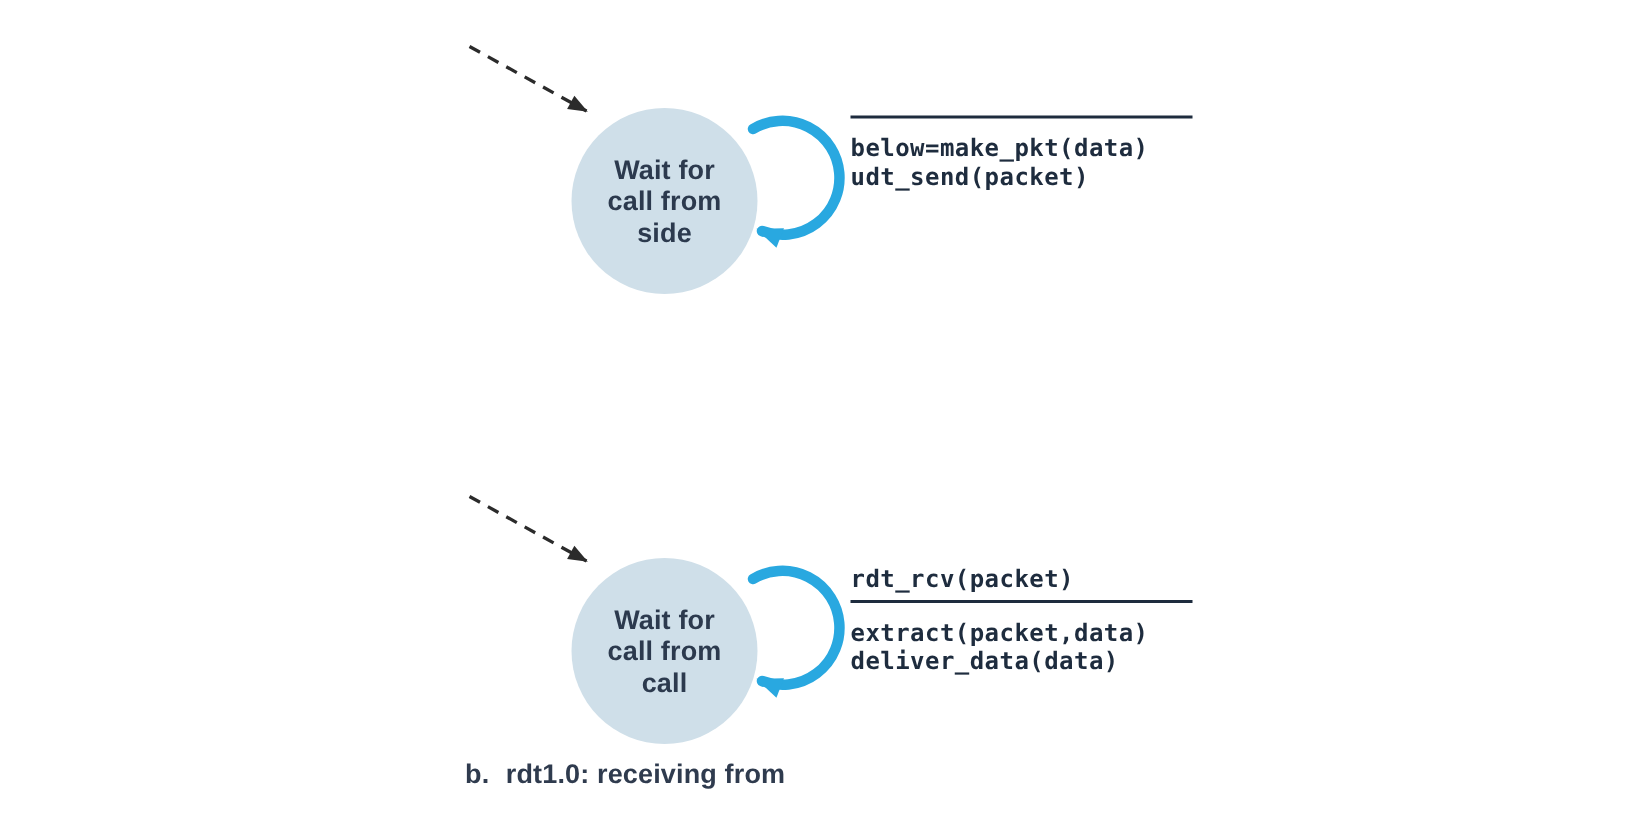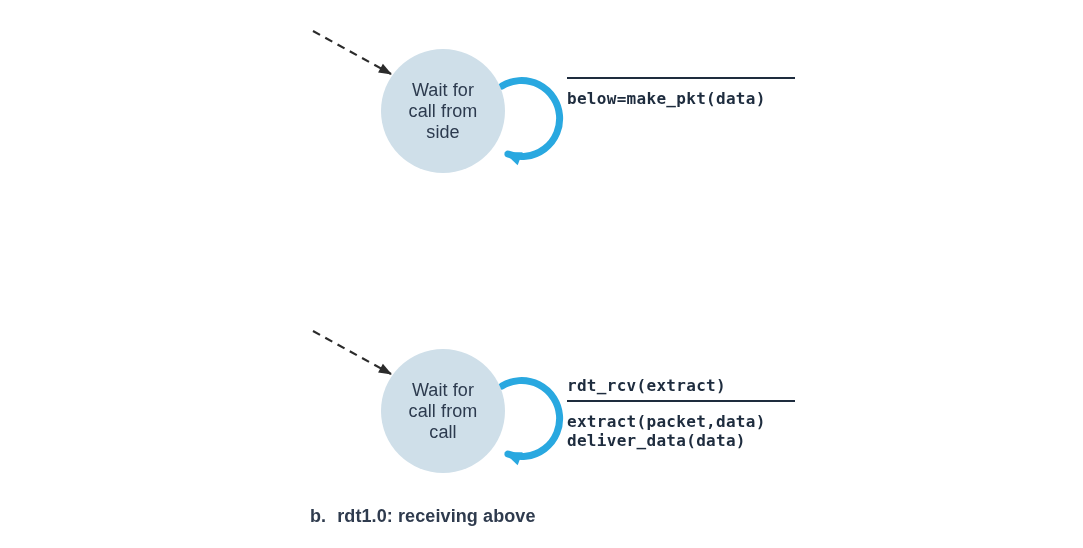--- a/index.html
+++ b/index.html
@@ -6,25 +6,25 @@
   body{
     width:1083px;height:548px;position:relative;overflow:hidden;
     background:var(--background,#fff);
     font-family:"Liberation Sans",sans-serif;
   }
   .fsm{position:absolute;left:0;width:1083px;height:270px;}
   .fsm-a{top:0;}
   .fsm-b{top:300px;}
   .fsm svg{position:absolute;left:0;top:0;}
   .state{
-    position:absolute;left:381px;top:49px;width:124px;height:124px;
+    position:absolute;left:381px;top:72px;width:124px;height:124px;
     border-radius:50%;background:var(--state_fill,#cfdfe9);
     display:flex;flex-direction:column;align-items:center;justify-content:center;
     color:var(--state_text,#2c3a4e);
-    font-size:18px;line-height:21px;text-align:right;letter-spacing:.1px;
+    font-size:18px;line-height:21px;text-align:right;letter-spacing:.1px;font-weight:bold;
   }
   .code{
     position:absolute;left:567px;top:77px;
     color:var(--code_text,#1e2c3e);
     font-family:"DejaVu Sans Mono",monospace;
     font-weight:700;font-size:16px;letter-spacing:.3px;white-space:nowrap;
   }
   .code .event{margin-bottom:5px;line-height:18px;}
   .code .rule{width:228px;border-top:2px solid var(--code_text,#1e2c3e);margin:0 0 10px 0;height:0;}
   .code .action{line-height:19px;}
@@ -55,35 +55,36 @@
     <path d="M502,86 A38,38 0 1 1 508,154" style="stroke:var(--loop_arrow,#29a8e0)" stroke-width="7" fill="none" stroke-linecap="round" marker-end="url(#loopArrow)"></path>
   </svg>
   <div class="state">
     <span>Wait for</span>
     <span>call from</span>
     <span>side</span>
   </div>
   <div class="code">
     <div class="rule"></div>
     <div class="action">below=make_pkt(data)</div>
+    <div class="action">udt_send(packet)</div>
   </div>
 </div>
 
 <div class="fsm fsm-b">
   <svg width="1083" height="270" viewBox="0 0 1083 270">
     <path d="M313,31 L391,74" style="stroke:var(--initial_arrow,#2b2b2b)" stroke-width="2.2" stroke-dasharray="8 6" fill="none" marker-end="url(#blackArrow)"></path>
     <path d="M502,86 A38,38 0 1 1 508,154" style="stroke:var(--loop_arrow,#29a8e0)" stroke-width="7" fill="none" stroke-linecap="round" marker-end="url(#loopArrow)"></path>
   </svg>
   <div class="state">
     <span>Wait for</span>
     <span>call from</span>
     <span>call</span>
   </div>
   <div class="code">
-    <div class="event">rdt_rcv(extract)</div>
+    <div class="event">rdt_rcv(packet)</div>
     <div class="rule"></div>
     <div class="action">extract(packet,data)</div>
     <div class="action">deliver_data(data)</div>
   </div>
   <div class="caption">
-    <span class="prefix">b.</span><span>rdt1.0: receiving above</span>
+    <span class="prefix">b.</span><span>rdt1.0: receiving from</span>
   </div>
 </div>
 
 </body></html>

